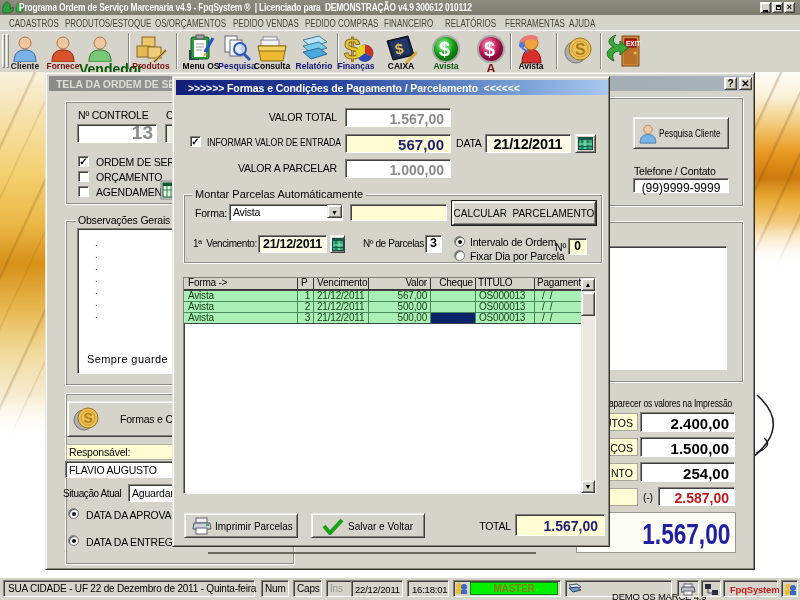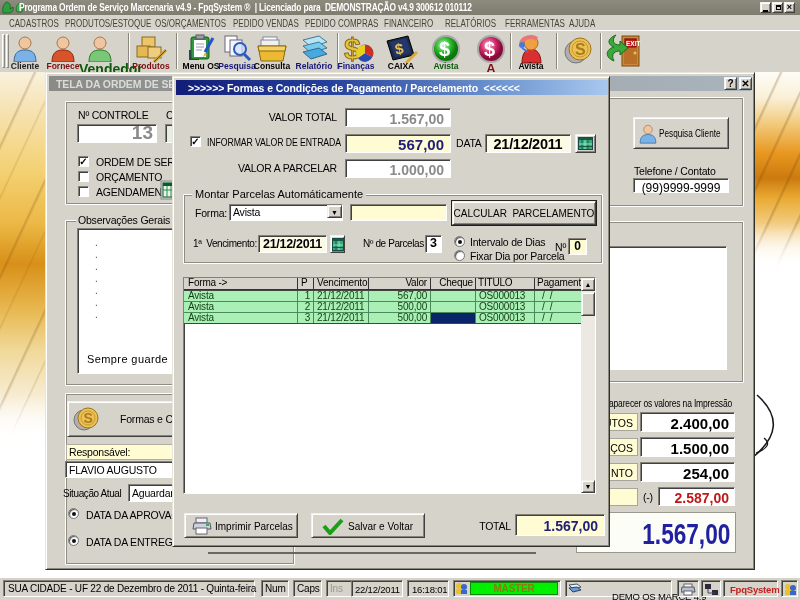--- a/index.html
+++ b/index.html
@@ -348,21 +348,21 @@
         <line x1="1" y1="9.5" x2="11" y2="9.5" stroke="#135a4a"></line>
       </svg>
     </div>
  <span class="abs lbl" style="left:190px;top:161px;font-size:10px;letter-spacing:-.4px;">Nº de Parcelas</span>
  <div class="abs sunken" style="left:252px;top:158px;width:17px;height:18px;">
       <div style="font-size:12.5px;font-weight:bold;text-align:center;">3</div>
     </div>
  <div class="abs radio" style="left:281px;top:159px;">
       <div class="dot"></div>
     </div>
- <span class="abs lbl" style="left:297px;top:159px;">Intervalo de Dias</span>
+ <span class="abs lbl" style="left:297px;top:159px;">Intervalo de Ordem</span>
  <div class="abs radio" style="left:281px;top:173px;"></div>
  <span class="abs lbl" style="left:297px;top:173px;">Fixar Dia por Parcela</span>
  <span class="abs lbl" style="left:382px;top:164px;">Nº</span>
  <div class="abs sunken" style="left:395px;top:161px;width:19px;height:17px;background:#fffbd2;">
       <div style="font-size:12px;font-weight:bold;text-align:center;">0</div>
     </div>
 
  <div class="abs sunken" style="left:10px;top:200px;width:413px;height:217px;overflow:hidden;">
   <div class="abs" style="left:0;top:0;width:397px;height:12px;background:#d6d3ca;border-bottom:1px solid #333;font-size:10px;letter-spacing:-.2px;">
     <span class="abs" style="left:4px;top:-1px;">Forma -&gt;</span>

